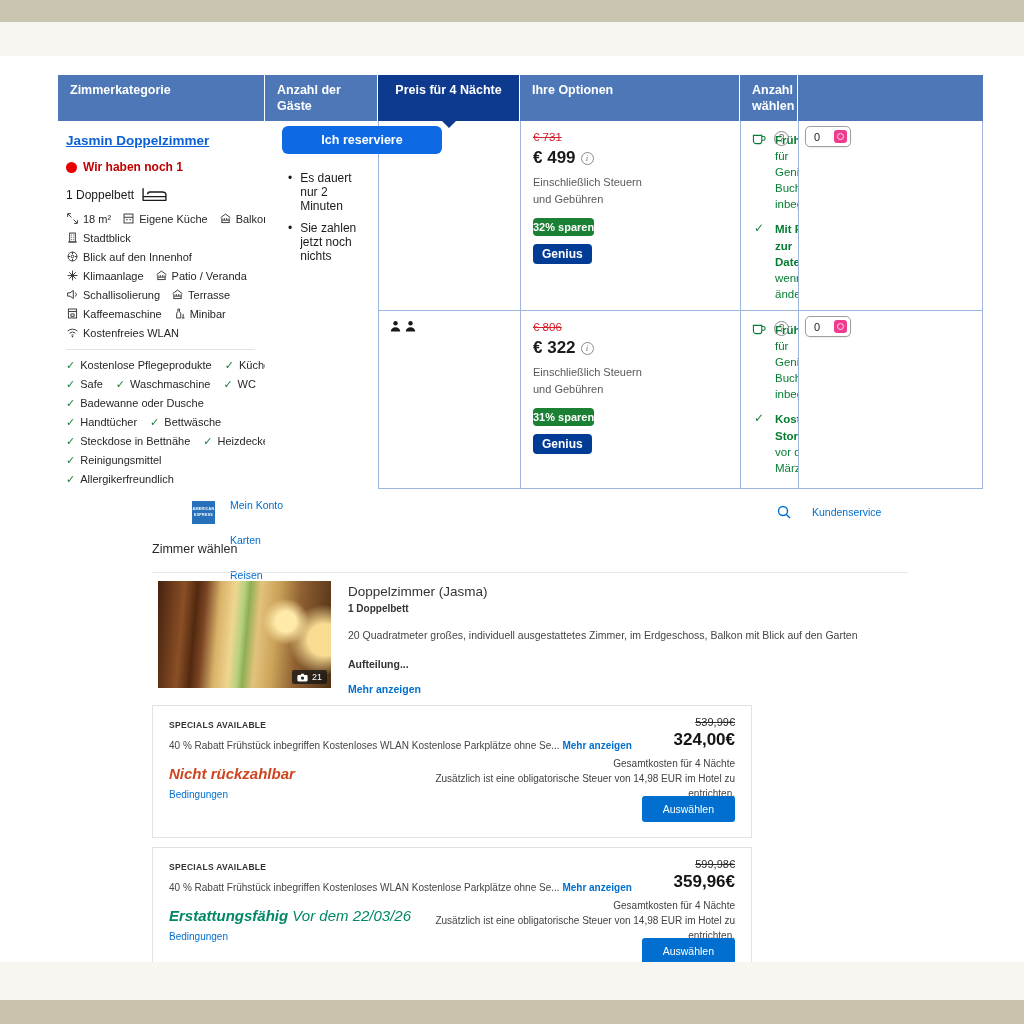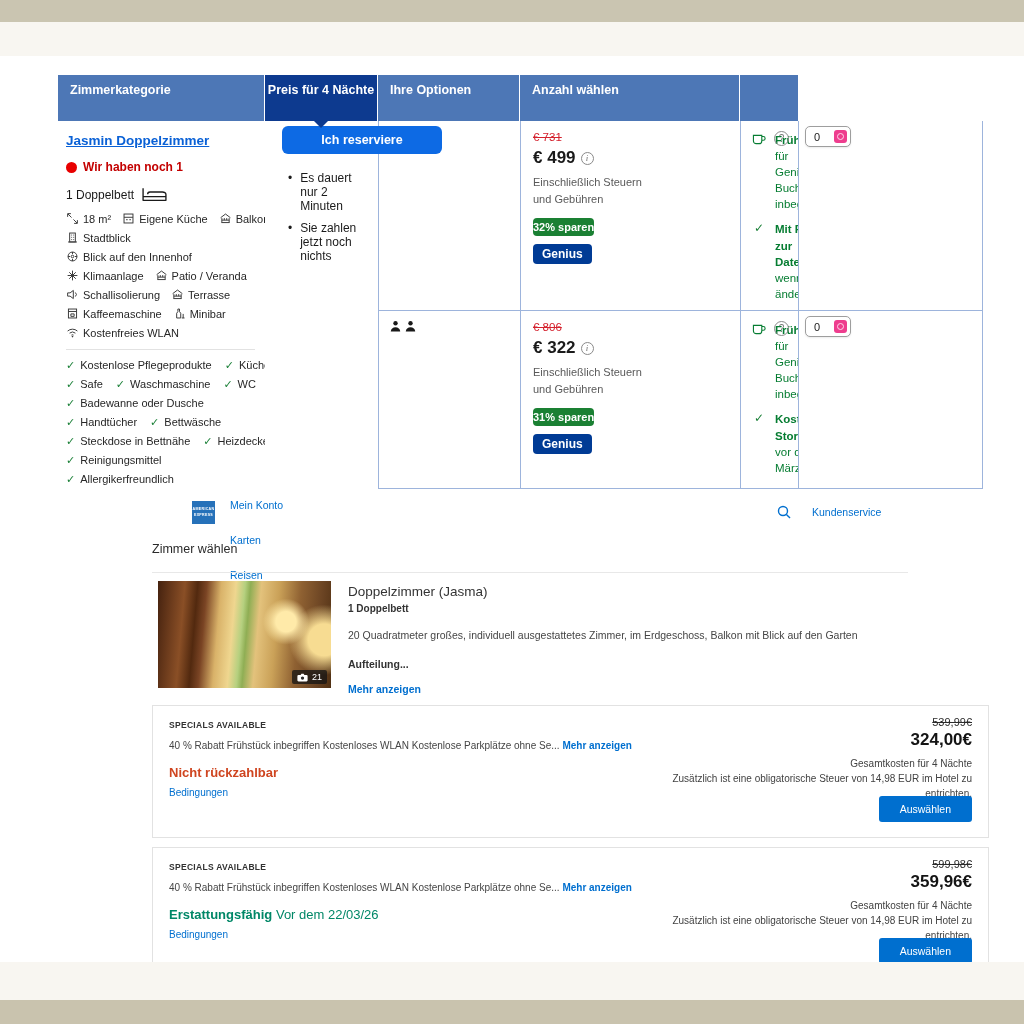--- a/index.html
+++ b/index.html
@@ -92,44 +92,45 @@
   }
   .photo-badge { position:absolute; right:4px; bottom:4px; background:rgba(20,20,20,.75); color:#fff; font-size:9px; border-radius:2px; padding:2px 5px; display:flex; align-items:center; gap:4px; }
   .photo-badge svg { width:11px; height:9px; }
   .ax-roominfo { margin-left:196px; padding-top:11px; }
   .ax-title { font-size:13.5px; color:#333; }
   .ax-bed { font-size:10px; font-weight:bold; color:#333; margin-top:4px; }
   .ax-desc { font-size:10.5px; color:#454545; margin-top:15px; }
   .ax-layout { font-size:10.5px; font-weight:bold; color:#333; margin-top:17px; }
   .ax-more { font-size:10.5px; font-weight:bold; color:#006fcf; margin-top:13px; cursor:pointer; }
 
-  .offer { position:absolute; left:152px; width:837px; background:#fff; border:1px solid #e2e2e2; padding:14px 16px; }
+  .offer { position:absolute; left:152px; width:600px; background:#fff; border:1px solid #e2e2e2; padding:14px 16px; }
   .offer-1 { top:705px; height:133px; }
   .offer-2 { top:847px; height:128px; }
   .of-eyebrow { font-size:8.5px; font-weight:bold; color:#323232; letter-spacing:.3px; }
   .of-desc { font-size:10px; color:#454545; margin-top:10px; max-width:470px; }
   .of-desc .more { color:#006fcf; font-weight:bold; cursor:pointer; }
-  .of-policy { font-size:13px; margin-top:14px; font-weight:bold; }
+  .of-policy { font-size:15px; margin-top:14px; font-weight:bold;font-style:italic; }
   .of-policy.red { color:#cf4520; }
   .of-policy.green { color:#008767; }
   .of-policy .rest { font-weight:normal; color:#008767; }
   .of-terms { font-size:10px; color:#006fcf; margin-top:7px; cursor:pointer; }
   .of-right { position:absolute; right:16px; top:10px; width:300px; text-align:right; }
   .of-old { font-size:11px; color:#2b2b2b; text-decoration:line-through; }
   .of-price { font-size:17px; font-weight:bold; color:#141414; margin-top:2px; }
   .of-total { font-size:10px; color:#424242; margin-top:8px; }
   .of-note { font-size:10px; color:#424242; line-height:1.5; margin-top:2px; }
   .of-btn { position:absolute; right:16px; top:90px; background:#006fcf; color:#fff; border:none; border-radius:3px; font-size:10.5px; padding:7px 21px; cursor:pointer; font-family:inherit; }
 </style>
 </head>
 <body>
 
 <div class="bk-table">
   <div class="bk-head">
     <div class="bk-hcell">Zimmerkategorie</div>
+    <div class="bk-hcell">Anzahl der Gäste</div>
     <div class="bk-hcell sel">Preis für 4 Nächte</div>
     <div class="bk-hcell">Ihre Optionen</div>
     <div class="bk-hcell">Anzahl wählen</div>
     <div class="bk-hcell"></div>
   </div>
 
   <div class="bk-body">
 
     <div class="bk-roomcell">
       <a class="room-name">Jasmin Doppelzimmer</a>

